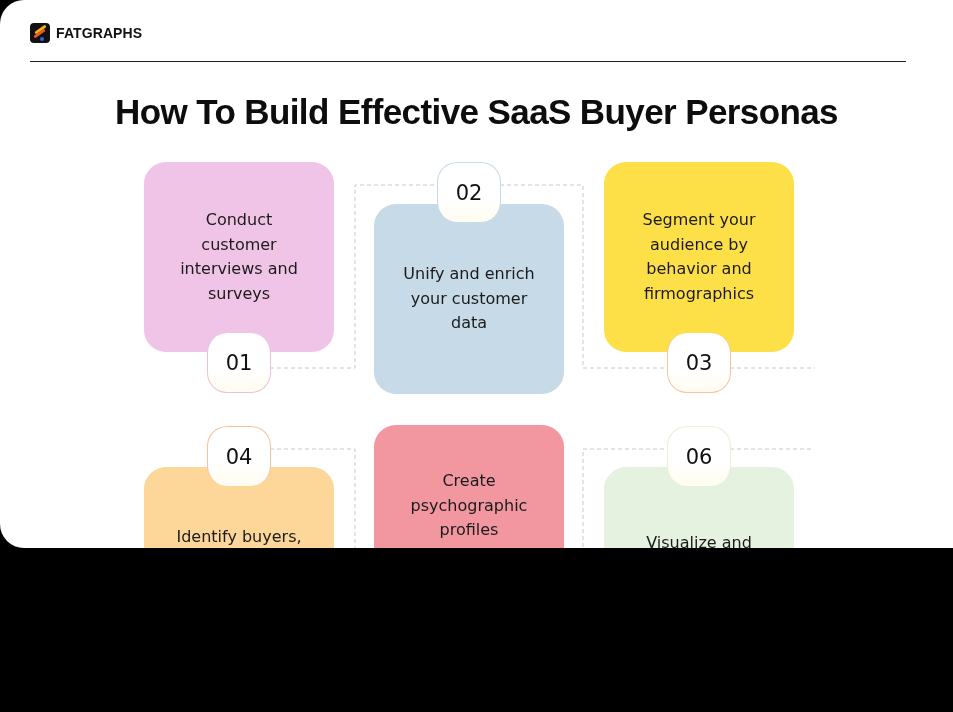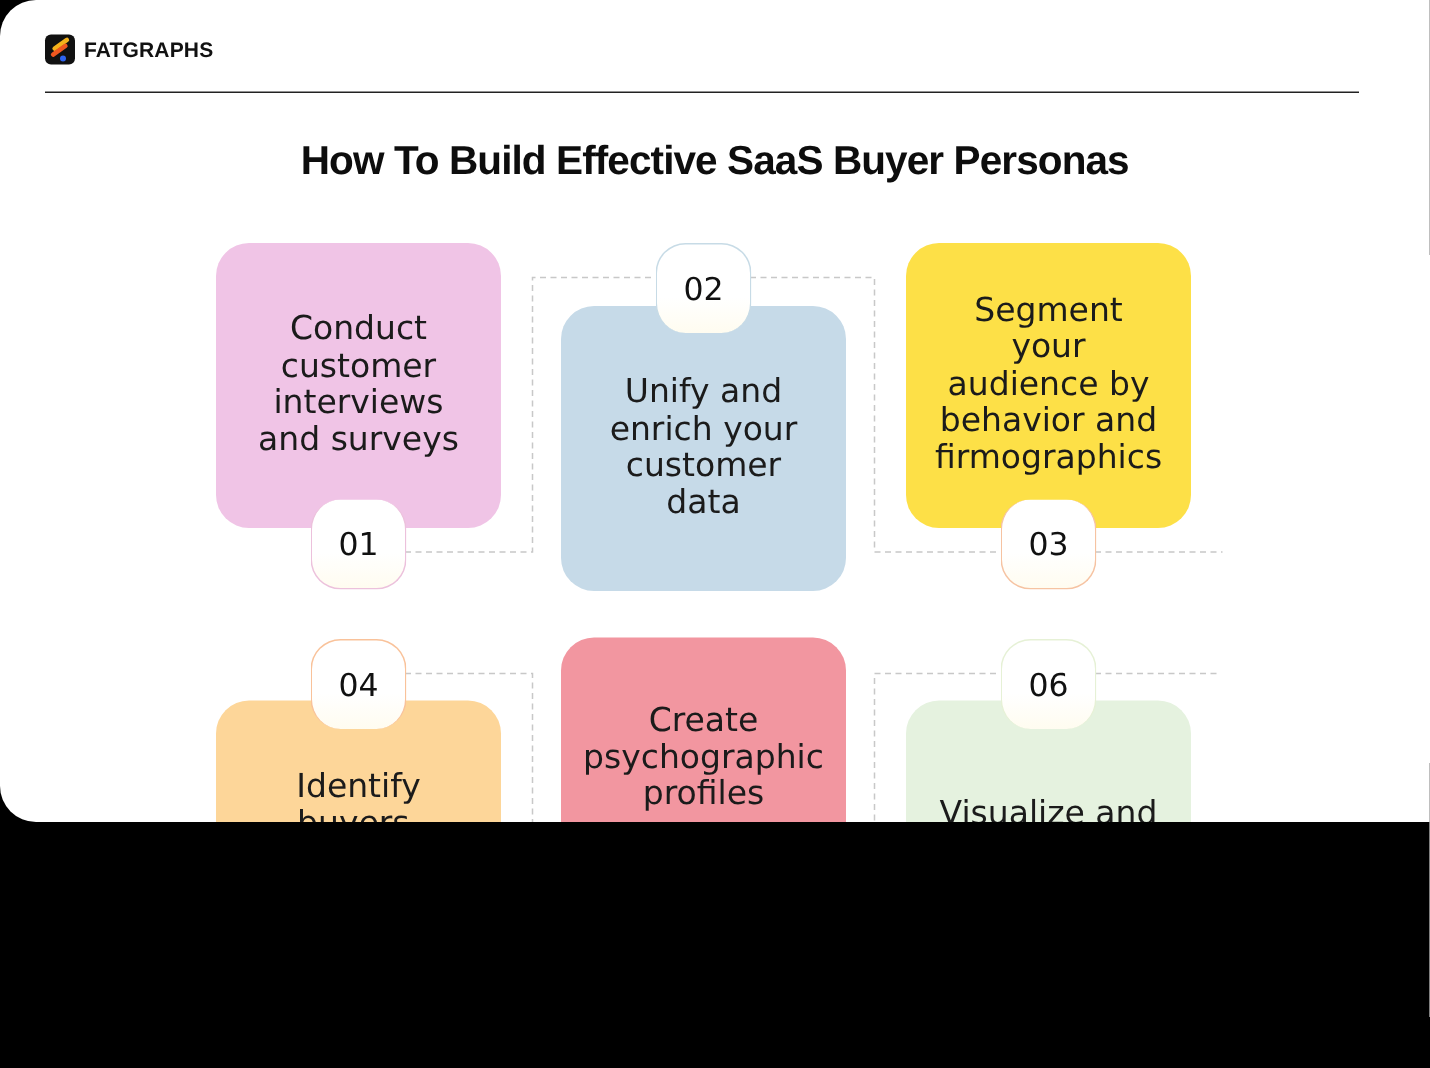--- a/index.html
+++ b/index.html
@@ -13,29 +13,29 @@
     }
     .brand { position: absolute; left: 30px; top: 23px; display: flex; align-items: center; gap: 6px; }
     .brand-logo { width: 20px; height: 20px; background: #111; border-radius: 4px; position: relative; overflow: hidden; }
     .brand-logo .s1 { position: absolute; left: 4px; top: 5px; width: 13px; height: 3px; background: #f5b21b; border-radius: 2px; transform: rotate(-35deg); }
     .brand-logo .s2 { position: absolute; left: 3px; top: 9px; width: 13px; height: 3px; background: #f0571f; border-radius: 2px; transform: rotate(-35deg); }
     .brand-logo .dot { position: absolute; left: 10px; top: 14px; width: 4px; height: 4px; background: #2e63f0; border-radius: 50%; }
     .brand-name { font-family: "Liberation Sans", sans-serif; font-weight: 700; font-size: 14px; color: #111; letter-spacing: 0.1px; }
     .rule { position: absolute; left: 30px; top: 61px; width: 876px; height: 1px; background: #222; }
     .title {
       position: absolute; left: 0; top: 92px; width: 953px; text-align: center;
-      font-family: "Liberation Sans", sans-serif; font-weight: 700; font-size: 27px; color: #0d0d0d; letter-spacing: -0.6px;
+      font-family: "Liberation Sans", sans-serif; font-weight: 700; font-size: 35px; color: #0d0d0d; letter-spacing: -0.6px;
     }
     svg.connectors { position: absolute; left: 0; top: 0; }
     .card {
       position: absolute; width: 190px; height: 190px; border-radius: 22px;
       display: flex; align-items: center; justify-content: center; text-align: center;
       box-sizing: border-box; padding: 0 22px;
     }
-    .card-text { font-size: 22px; line-height: 24.5px; color: #1b1b1b; }
+    .card-text { font-size: 16px; line-height: 24.5px; color: #1b1b1b; }
     .tag {
       position: absolute; width: 64px; height: 60px; background: linear-gradient(#ffffff 60%, #fffcf0);
       border-radius: 20px; box-sizing: border-box; display: flex; align-items: center; justify-content: center;
       font-size: 21px; color: #111;
     }
   </style>
 </head>
 <body>
 
 <div class="canvas">

